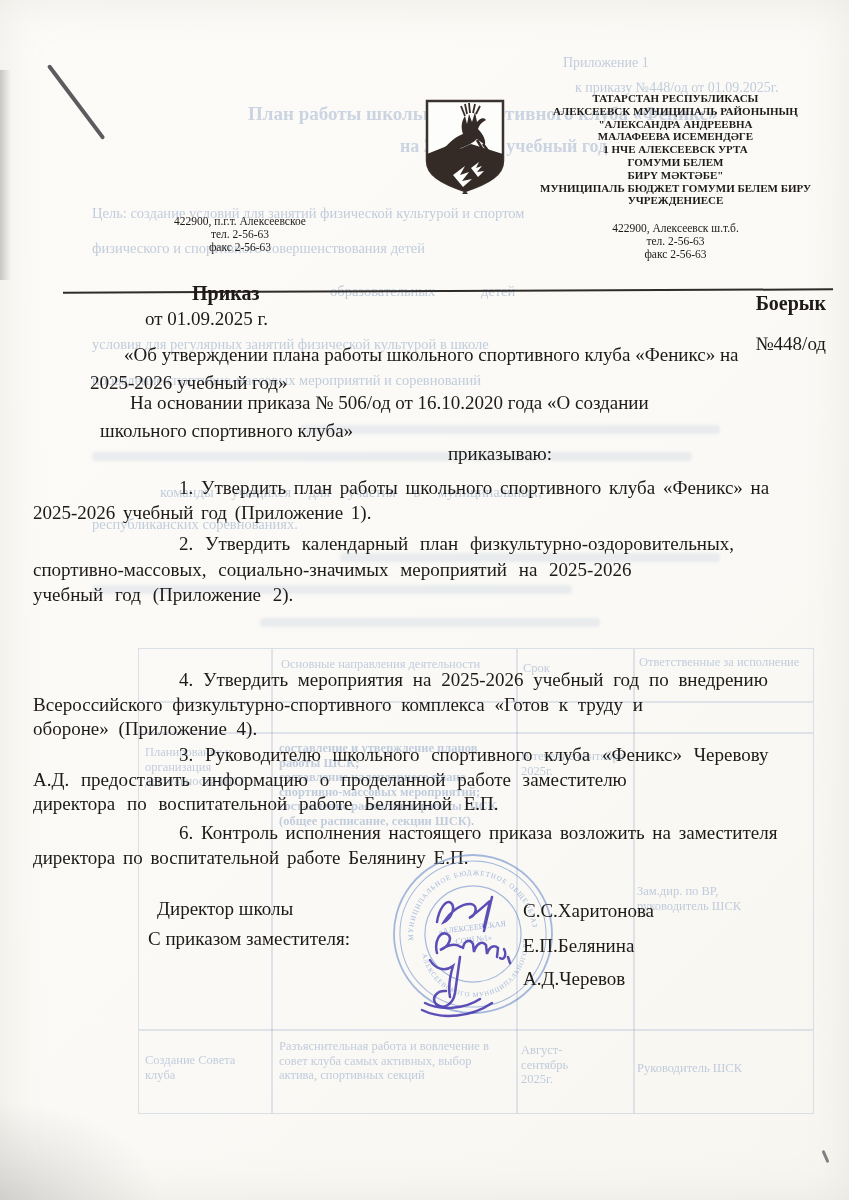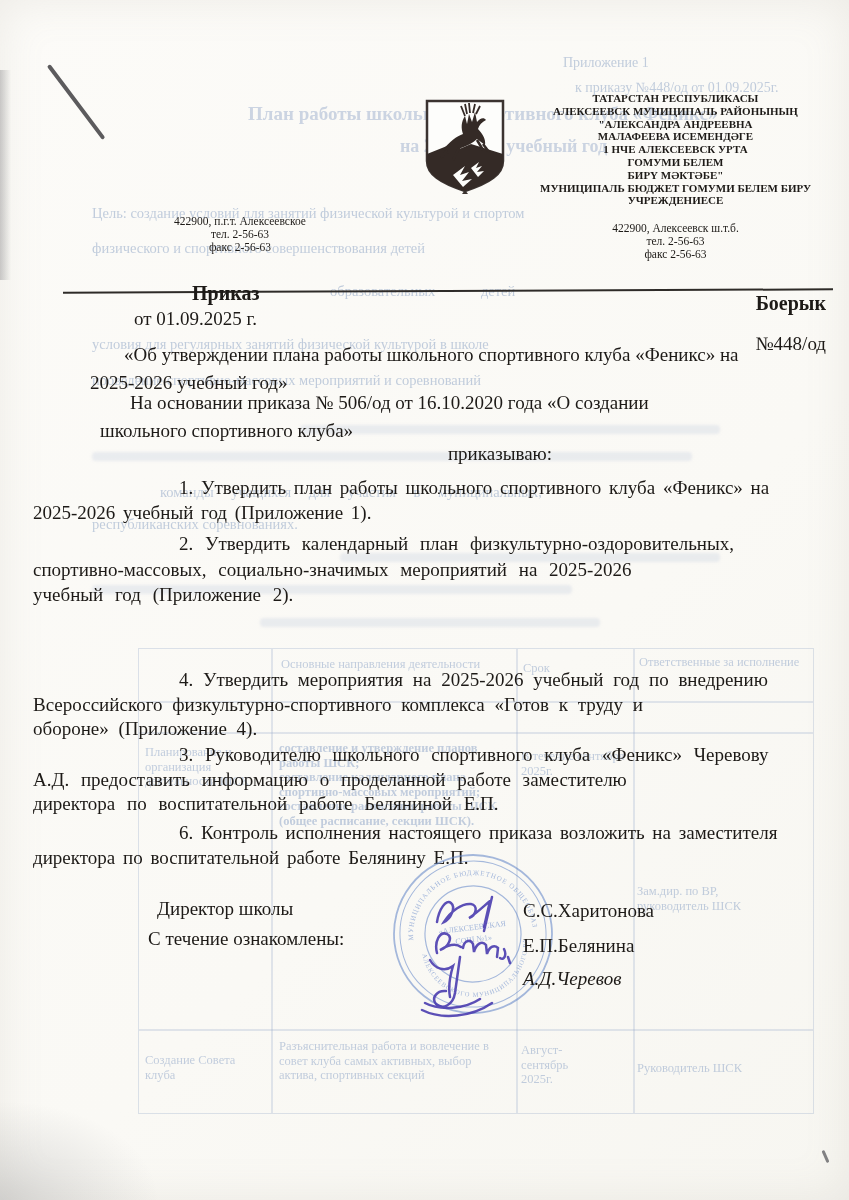--- a/index.html
+++ b/index.html
@@ -126,21 +126,21 @@
 МУНИЦИПАЛЬ БЮДЖЕТ ГОМУМИ БЕЛЕМ БИРУ
 УЧРЕЖДЕНИЕСЕ</div>
   <div class="abs contacts" style="left:518px;top:222px;width:315px;">422900, Алексеевск  ш.т.б.
 тел. 2-56-63
 факс 2-56-63</div>
 
   <div class="abs rule" style="left:63px;top:290px;width:770px;"></div>
 
   <div class="abs h-order" style="left:144px;top:282px;margin-left:48px;">Приказ</div>
   <div class="abs h-order num-right" style="left:650px;top:292px;">Боерык</div>
-  <div class="abs b" style="left:134px;top:308px;">от 01.09.2025 г.</div>
+  <div class="abs b" style="left:145px;top:308px;">от 01.09.2025 г.</div>
   <div class="abs b num-right" style="left:650px;top:333px;">№448/од</div>
 
   <div class="abs b subject" style="left:90px;top:341px;">«Об утверждении плана работы школьного спортивного клуба «Феникс» на
 2025-2026 учебный год»</div>
   <div class="abs b basis" style="left:100px;top:389px;">На основании приказа № 506/од от 16.10.2020 года «О создании
 школьного спортивного клуба»</div>
   <div class="abs b resol" style="left:90px;top:443px;">приказываю:</div>
 
   <div class="abs b item ws3" style="left:33px;top:476px;">1. Утвердить план работы школьного спортивного клуба «Феникс» на
 2025-2026 учебный год (Приложение 1).</div>
@@ -180,18 +180,18 @@
     <svg width="190" height="190" viewBox="0 0 190 190">
       <g fill="none" stroke="#4b3db0" stroke-width="2.5" stroke-linecap="round" opacity="0.9">
         <path d="M57,77 C59,64 66,54 71,58 C76,62 71,74 64,77 C71,66 82,58 91,59 C98,60 97,70 89,73 C97,68 105,60 110,56 L104,82 M112,52 L104,86"></path>
         <path d="M57,108 C54,96 60,86 67,89 C73,92 69,102 60,105 C68,100 76,98 81,102 M83,103 C84,96 90,93 93,99 L94,107 C96,99 102,95 106,100 L107,109 C109,102 114,99 118,103 L117,112 M124,104 C127,110 124,116 120,113 M128,112 L130,118"></path>
         <path d="M50,115 C55,124 65,127 73,121 C70,131 68,142 70,152 M80,112 L75,148 C73,160 63,165 56,159 C51,153 57,145 66,146 M45,158 C60,166 85,164 100,154 M42,165 C62,175 92,172 112,158"></path>
       </g>
     </svg>
   </div>
 
   <div class="abs sigline" style="left:157px;top:898px;">Директор школы</div>
-  <div class="abs sigline" style="left:148px;top:928px;">С течение ознакомлены:</div>
+  <div class="abs sigline" style="left:148px;top:928px;">С приказом заместителя:</div>
   <div class="abs sigline" style="left:523px;top:900px;">С.С.Харитонова</div>
   <div class="abs sigline" style="left:523px;top:935px;">Е.П.Белянина</div>
-  <div class="abs sigline" style="left:523px;top:968px;font-style:italic;">А.Д.Черевов</div>
+  <div class="abs sigline" style="left:523px;top:968px;">А.Д.Черевов</div>
 
 </div>
 
 </body></html>

